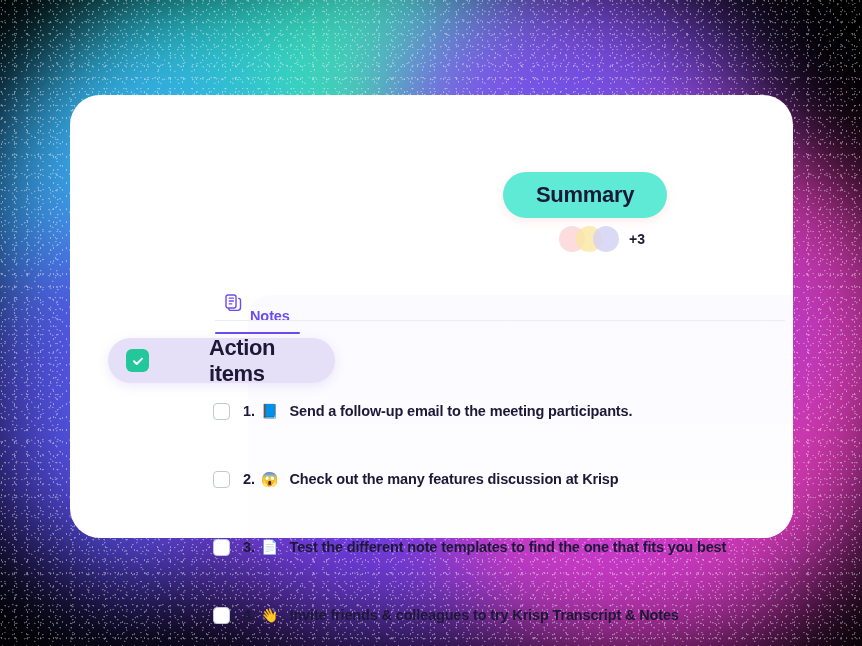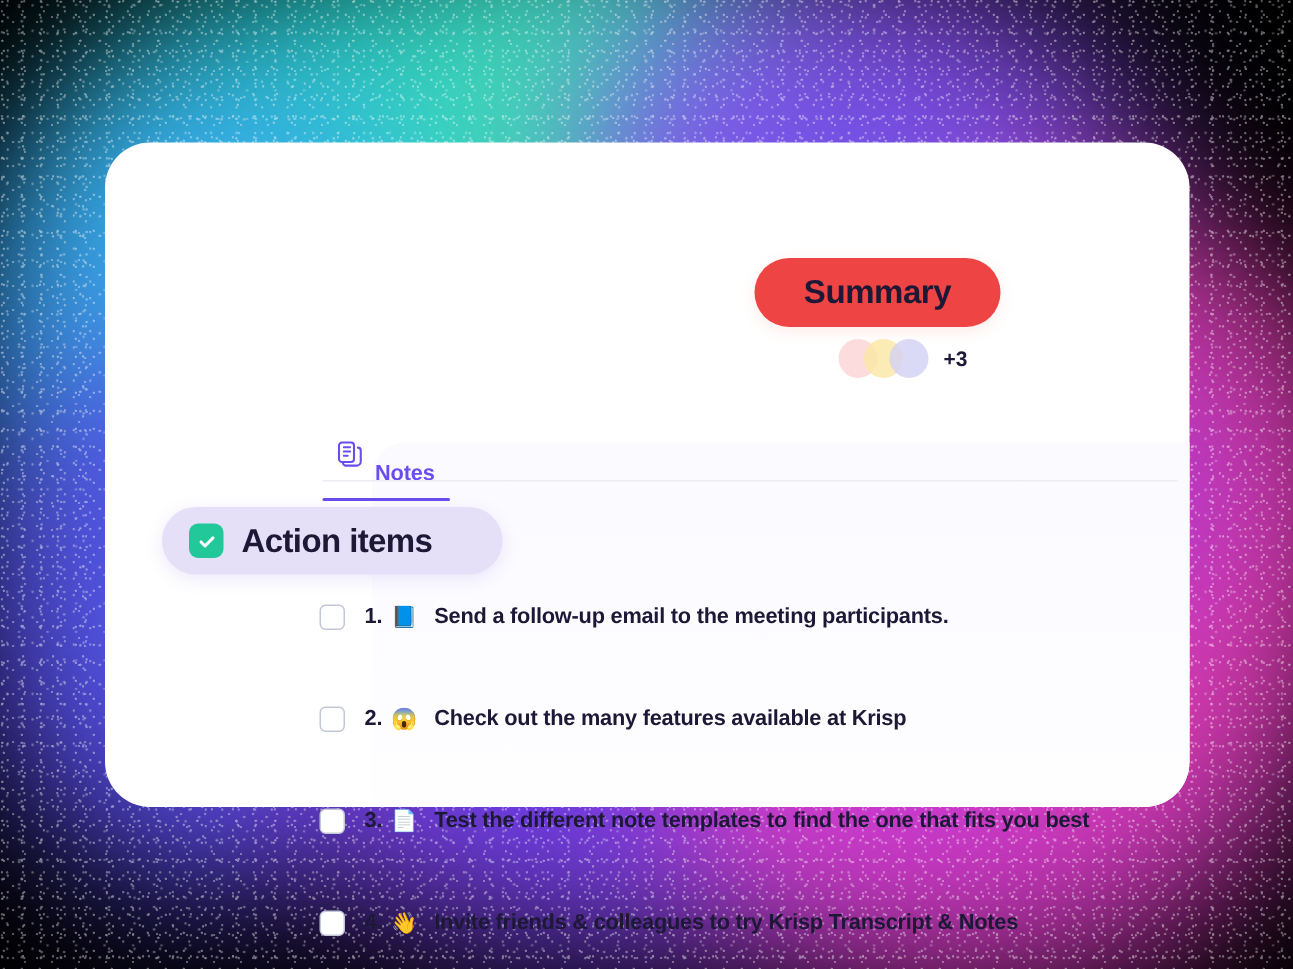--- a/index.html
+++ b/index.html
@@ -133,21 +133,21 @@
     color: #1c1836;
     letter-spacing: -.2px;
     white-space: nowrap;
   }
 
   
   #summary-pill {
     position: absolute;
     left: 503px; top: 172px;
     width: 164px; height: 46px;
-    background: #ef4444;
+    background: #5eead4;
     border-radius: 23px;
     display: flex;
     align-items: center;
     justify-content: center;
     box-shadow: 0 3px 10px rgba(240,150,130,.18);
   }
   #summary-pill .lbl {
     font-size: 22px;
     font-weight: bold;
     color: #1c1836;
@@ -235,20 +235,21 @@
     display: flex;
     align-items: center;
     justify-content: center;
     flex: none;
   }
   #action-pill .lbl {
     font-size: 22px;
     font-weight: bold;
     color: #1c1836;
     letter-spacing: -.4px;
+    margin-left: 48px;
   }
 
   
   #action-list {
     position: absolute;
     left: 213px; top: 394px;
     width: 575px;
   }
   .action-row {
     display: flex;
@@ -353,21 +354,21 @@
       <span class="row-check"></span>
       <span class="row-num">1.</span>
       <span class="row-emoji">📘</span>
       <span class="row-text">Send a follow-up email to the meeting participants.</span>
     </div>
 
     <div class="action-row">
       <span class="row-check"></span>
       <span class="row-num">2.</span>
       <span class="row-emoji">😱</span>
-      <span class="row-text">Check out the many features available at Krisp</span>
+      <span class="row-text">Check out the many features discussion at Krisp</span>
     </div>
 
     <div class="action-row">
       <span class="row-check"></span>
       <span class="row-num">3.</span>
       <span class="row-emoji">📄</span>
       <span class="row-text">Test the different note templates to find the one that fits you best</span>
     </div>
 
     <div class="action-row">

